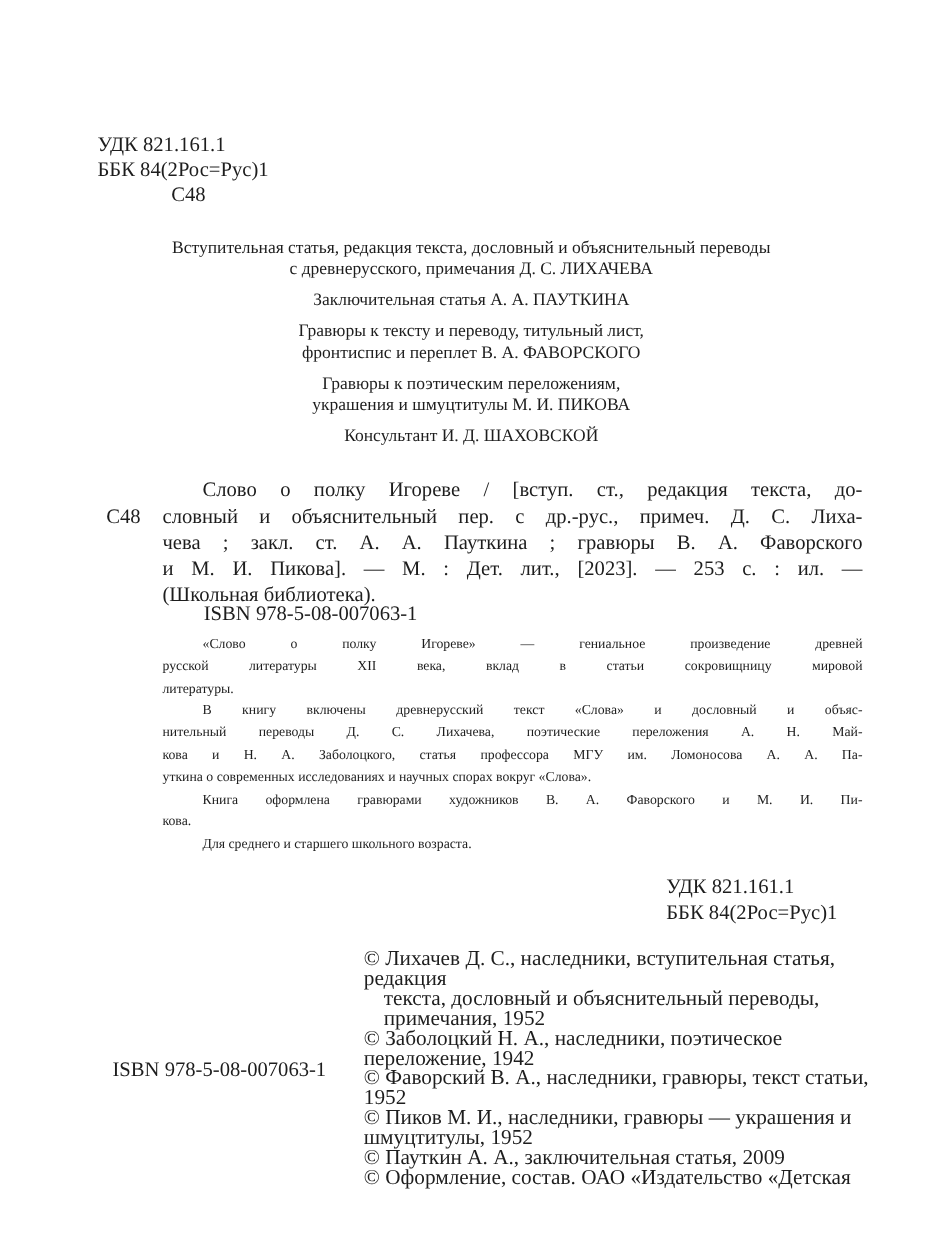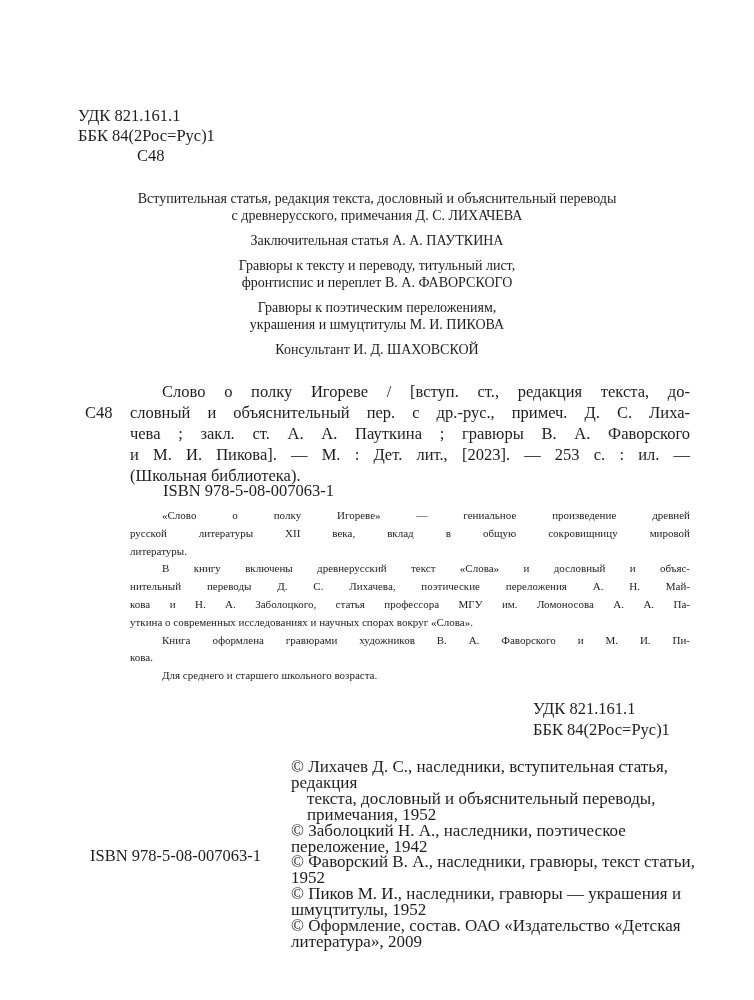--- a/index.html
+++ b/index.html
@@ -80,21 +80,21 @@
     <div class="just">словный и объяснительный пер. с др.-рус., примеч. Д. С. Лиха-</div>
     <div class="just">чева ; закл. ст. А. А. Пауткина ; гравюры В. А. Фаворского</div>
     <div class="just">и М. И. Пикова]. — М. : Дет. лит., [2023]. — 253 с. : ил. —</div>
     <div>(Школьная библиотека).</div>
   </div>
 
   <div id="isbn-mid" class="abs">ISBN 978-5-08-007063-1</div>
 
   <div id="annotation" class="abs">
     <div class="just ind">«Слово о полку Игореве» — гениальное произведение древней</div>
-    <div class="just">русской литературы XII века, вклад в общую сокровищницу мировой</div>
+    <div class="just">русской литературы XII века, вклад в статьи сокровищницу мировой</div>
     <div>литературы.</div>
     <div class="just ind">В книгу включены древнерусский текст «Слова» и дословный и объяс-</div>
     <div class="just">нительный переводы Д. С. Лихачева, поэтические переложения А. Н. Май-</div>
     <div class="just">кова и Н. А. Заболоцкого, статья профессора МГУ им. Ломоносова А. А. Па-</div>
     <div>уткина о современных исследованиях и научных спорах вокруг «Слова».</div>
     <div class="just ind">Книга оформлена гравюрами художников В. А. Фаворского и М. И. Пи-</div>
     <div>кова.</div>
     <div class="ind">Для среднего и старшего школьного возраста.</div>
   </div>
 
@@ -102,18 +102,19 @@
     <div>УДК 821.161.1</div>
     <div>ББК 84(2Рос=Рус)1</div>
   </div>
 
   <div id="copyright" class="abs">
     <div>© Лихачев Д. С., наследники, вступительная статья, редакция</div>
     <div class="cont">текста, дословный и объяснительный переводы, примечания, 1952</div>
     <div>© Заболоцкий Н. А., наследники, поэтическое переложение, 1942</div>
     <div>© Фаворский В. А., наследники, гравюры, текст статьи, 1952</div>
     <div>© Пиков М. И., наследники, гравюры — украшения и шмуцтитулы, 1952</div>
+    <div>© Пауткин А. А., заключительная статья, 2009</div>
     <div>© Оформление, состав. ОАО «Издательство «Детская литература», 2009</div>
   </div>
 
   <div id="isbn-bottom" class="abs">ISBN 978-5-08-007063-1</div>
 
 </div>
 
 </body></html>

